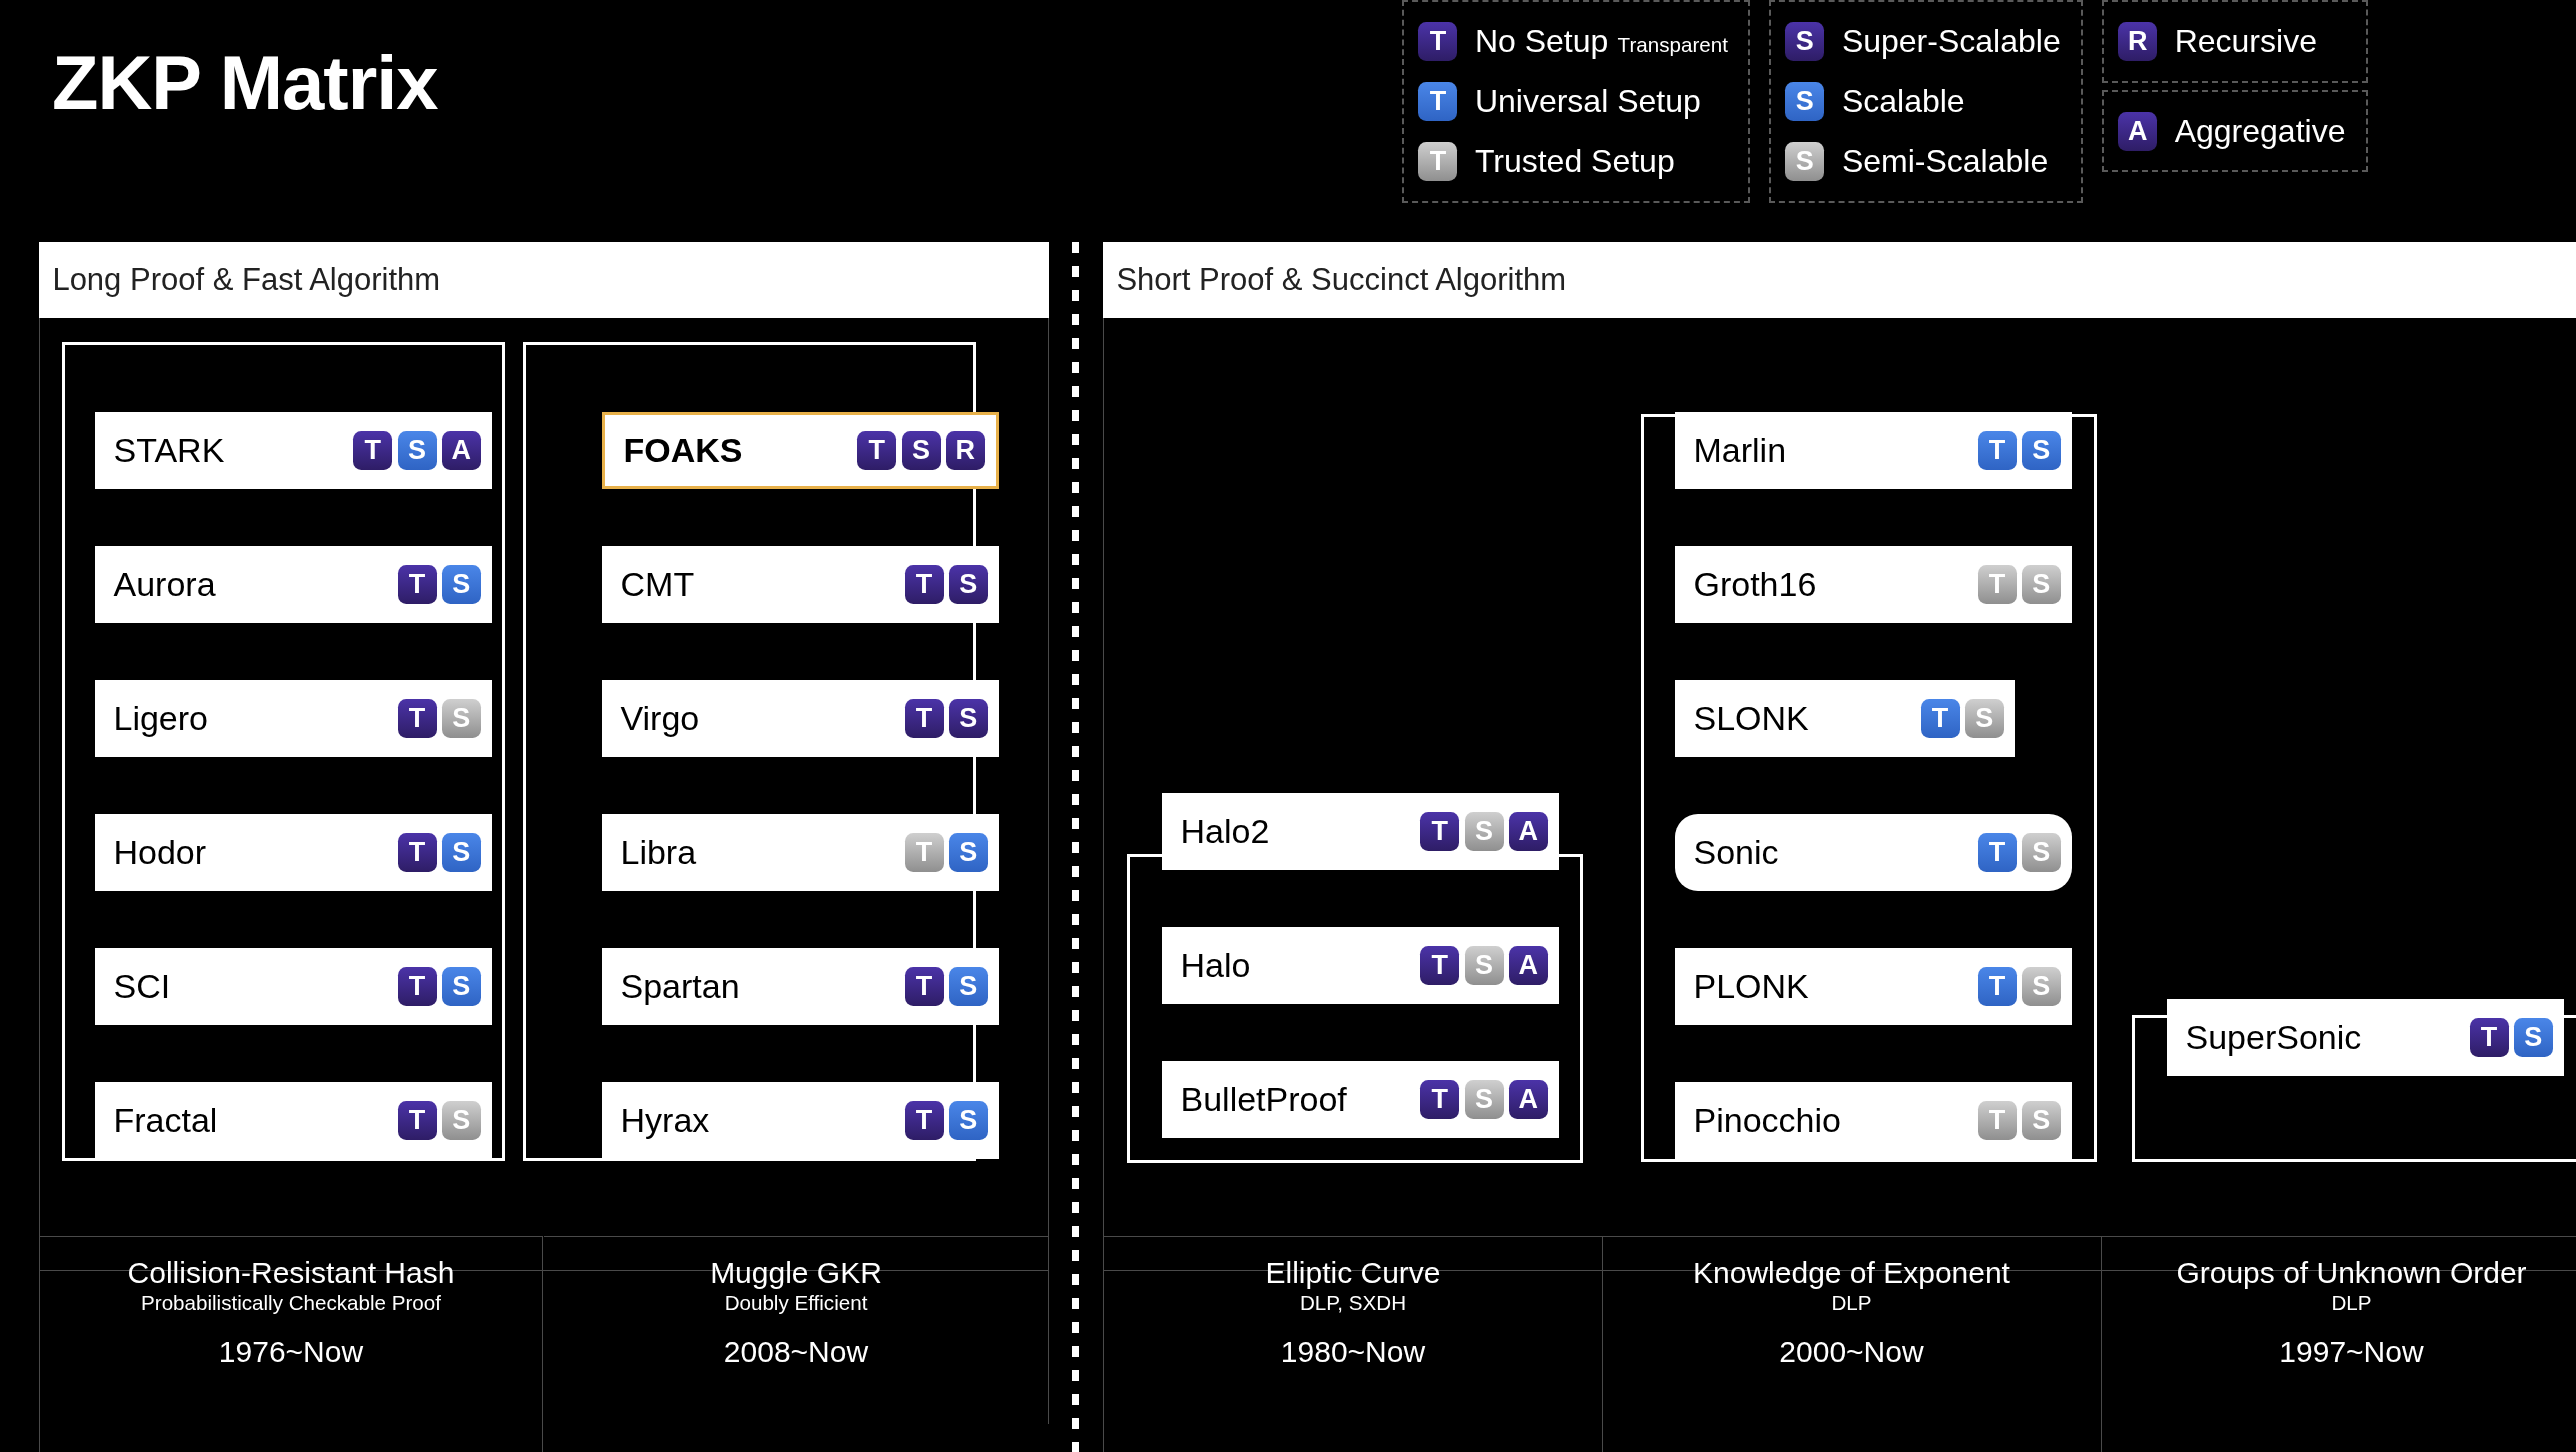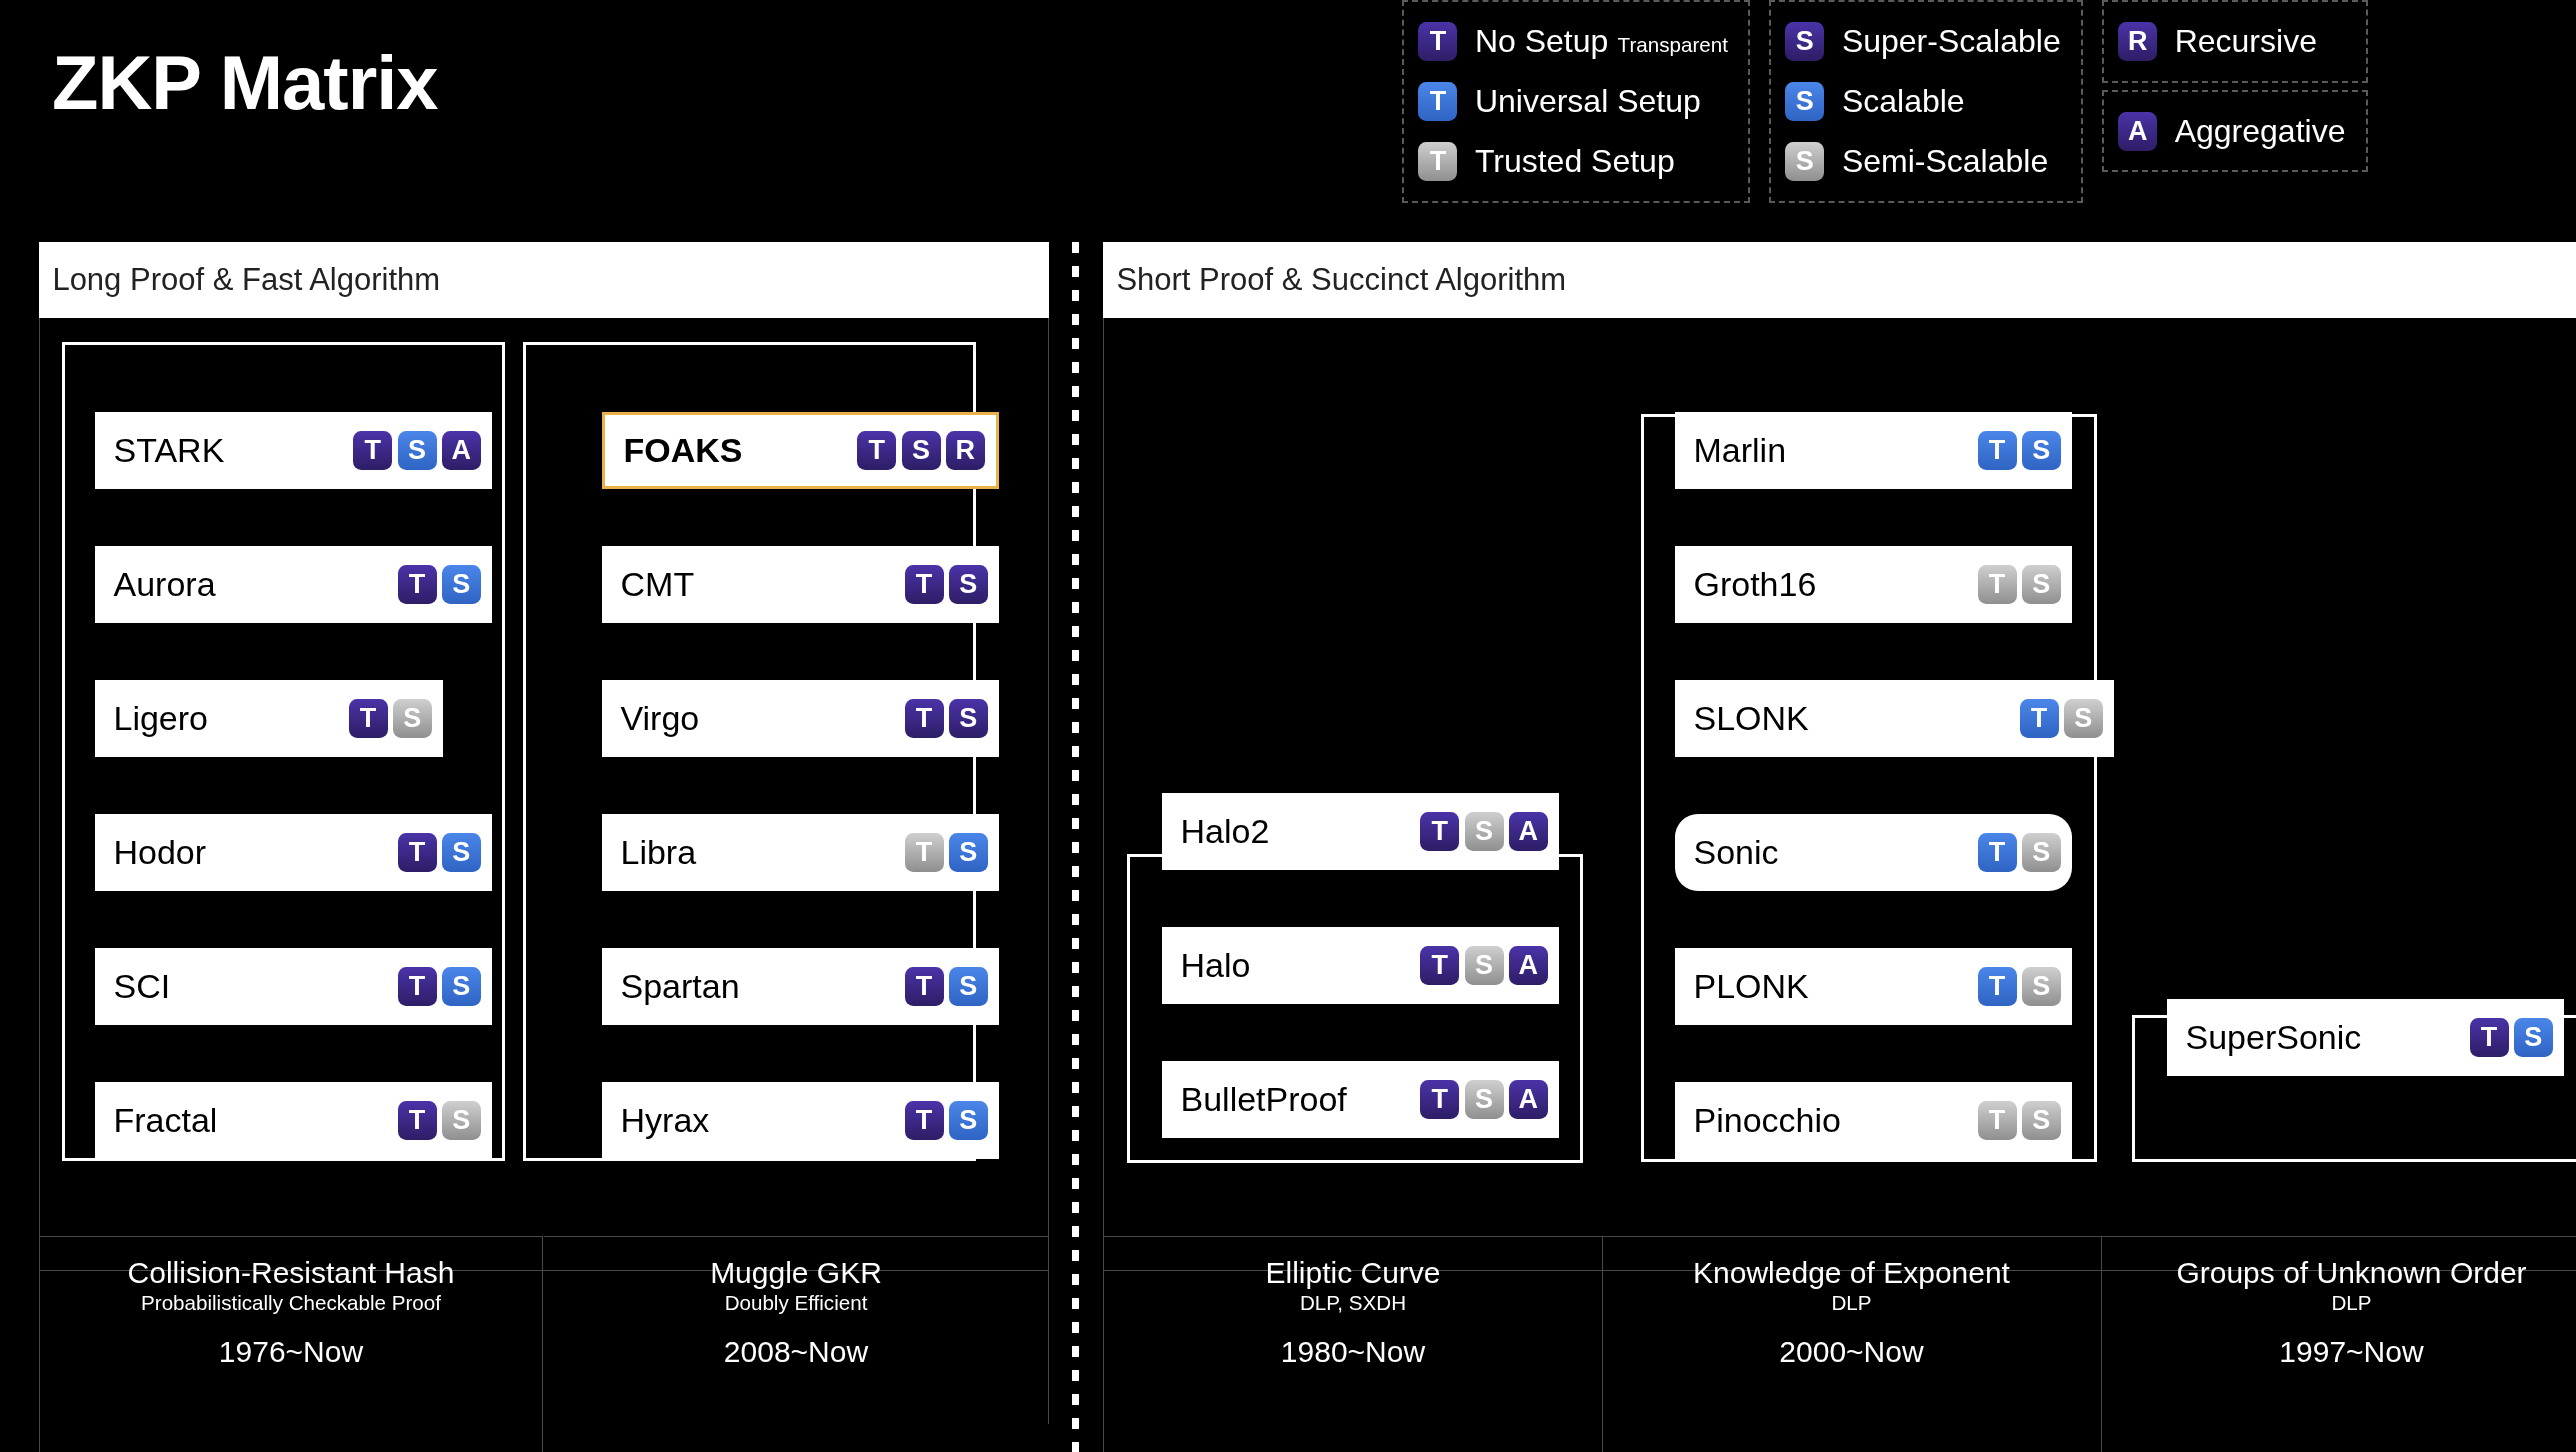--- a/index.html
+++ b/index.html
@@ -169,21 +169,21 @@
         <span class="badge purple">A</span>
       </span>
     </div>
     <div class="card" style="left: 95px; top: 546px; width: 397px;">
       <span class="name">Aurora</span>
       <span class="badges">
         <span class="badge purple">T</span>
         <span class="badge blue">S</span>
       </span>
     </div>
-    <div class="card" style="left: 95px; top: 680px; width: 348px;">
+    <div class="card" style="left: 95px; top: 680px; width: 397px;">
       <span class="name">Ligero</span>
       <span class="badges">
         <span class="badge purple">T</span>
         <span class="badge gray">S</span>
       </span>
     </div>
     <div class="card" style="left: 95px; top: 814px; width: 397px;">
       <span class="name">Hodor</span>
       <span class="badges">
         <span class="badge purple">T</span>
@@ -278,21 +278,21 @@
         <span class="badge blue">S</span>
       </span>
     </div>
     <div class="card" style="left: 1675px; top: 546px; width: 397px;">
       <span class="name">Groth16</span>
       <span class="badges">
         <span class="badge gray">T</span>
         <span class="badge gray">S</span>
       </span>
     </div>
-    <div class="card" style="left: 1675px; top: 680px; width: 439px;">
+    <div class="card" style="left: 1675px; top: 680px; width: 340px;">
       <span class="name">SLONK</span>
       <span class="badges">
         <span class="badge blue">T</span>
         <span class="badge gray">S</span>
       </span>
     </div>
     <div class="card" style="left: 1675px; top: 814px; width: 397px; border-radius: 23px;">
       <span class="name">Sonic</span>
       <span class="badges">
         <span class="badge blue">T</span>

